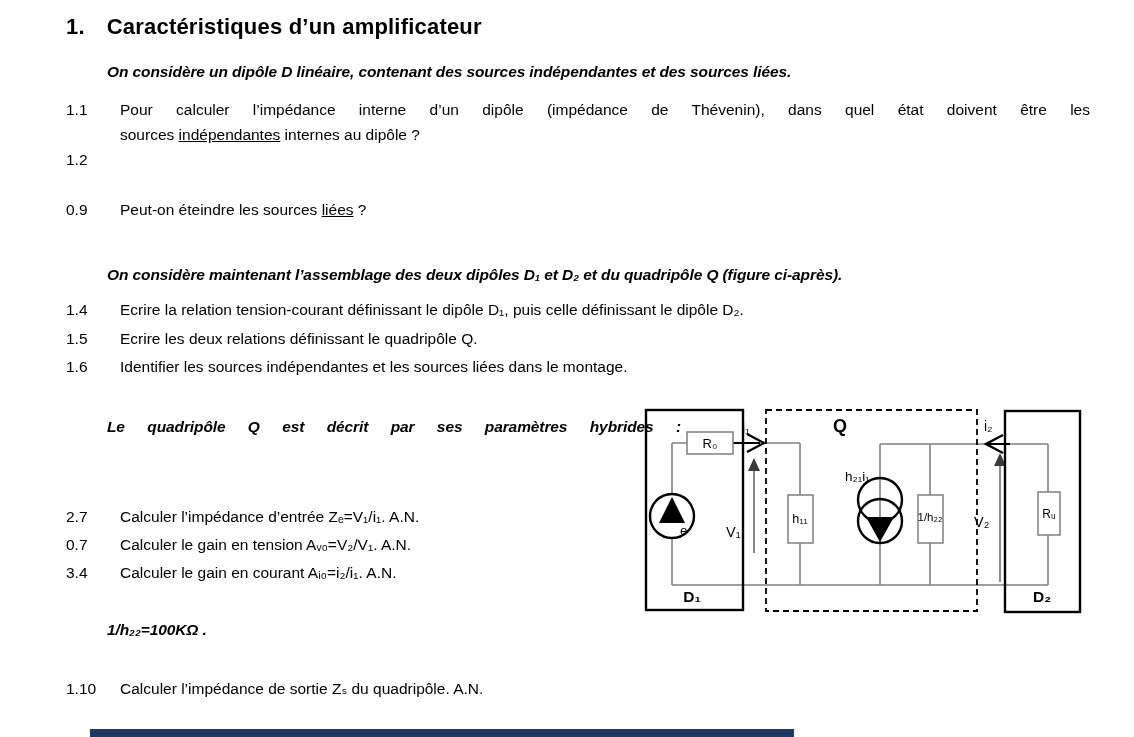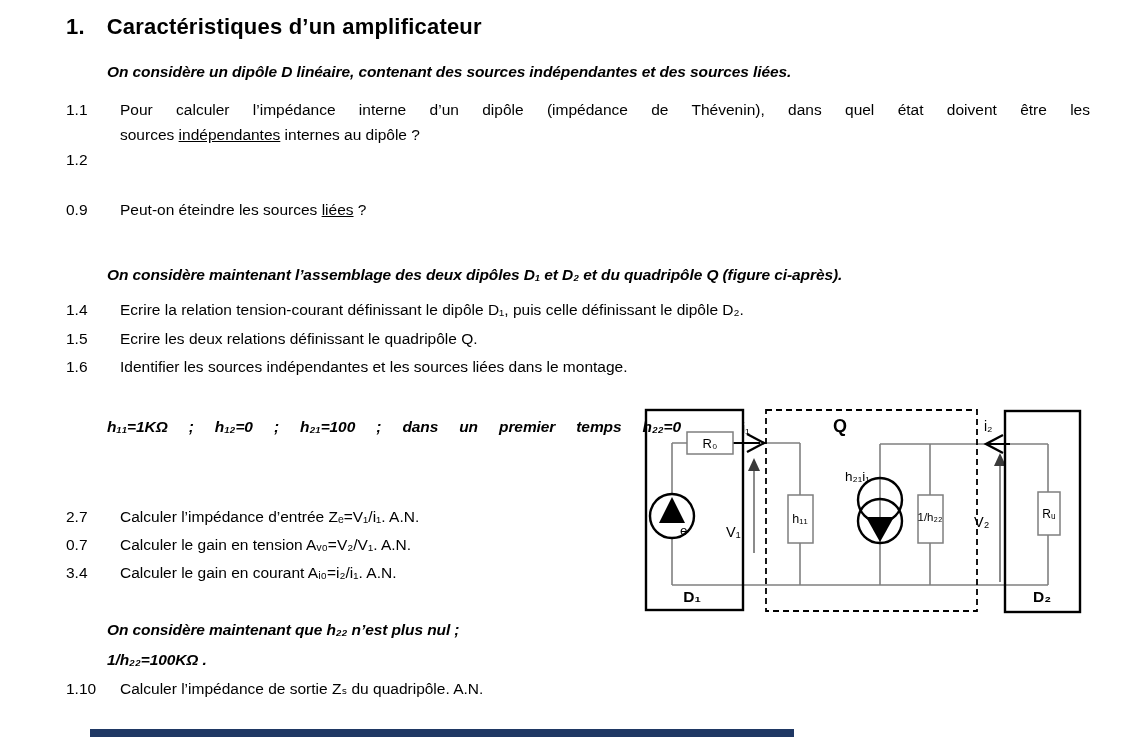--- a/index.html
+++ b/index.html
@@ -69,38 +69,37 @@
 <div class="abs item" style="top:326px">
   <span class="num">1.5</span>
   <div class="txt">Ecrire les deux relations définissant le quadripôle Q.</div>
 </div>
 <div class="abs item" style="top:354px">
   <span class="num">1.6</span>
   <div class="txt">Identifier les sources indépendantes et les sources liées dans le montage.</div>
 </div>
 
 <div class="abs ital para3">
-  <div class="jline">h₁₁=1KΩ ; h₁₂=0 ; h₂₁=100 ; dans un premier temps h₂₂=0</div>
+  <div class="jline">Le quadripôle Q est décrit par ses paramètres hybrides :</div>
 </div>
 
 <div class="abs item leftitem" style="top:504px">
   <span class="num">2.7</span>
   <div class="txt">Calculer l’impédance d’entrée Zₑ=V₁/i₁. A.N.</div>
 </div>
 <div class="abs item leftitem" style="top:532px">
   <span class="num">0.7</span>
   <div class="txt">Calculer le gain en tension Aᵥ₀=V₂/V₁. A.N.</div>
 </div>
 <div class="abs item leftitem" style="top:560px">
   <span class="num">3.4</span>
   <div class="txt">Calculer le gain en courant Aᵢ₀=i₂/i₁. A.N.</div>
 </div>
 
 <div class="abs ital para4">
-  <div>On considère maintenant que h₂₂ n’est plus nul ;</div>
   <div>1/h₂₂=100KΩ .</div>
 </div>
 
 <div class="abs item" style="top:676px">
   <span class="num">1.10</span>
   <div class="txt">Calculer l’impédance de sortie Zₛ du quadripôle. A.N.</div>
 </div>
 
 <svg class="abs diagram" width="452" height="220" viewBox="640 402 452 220">
 

